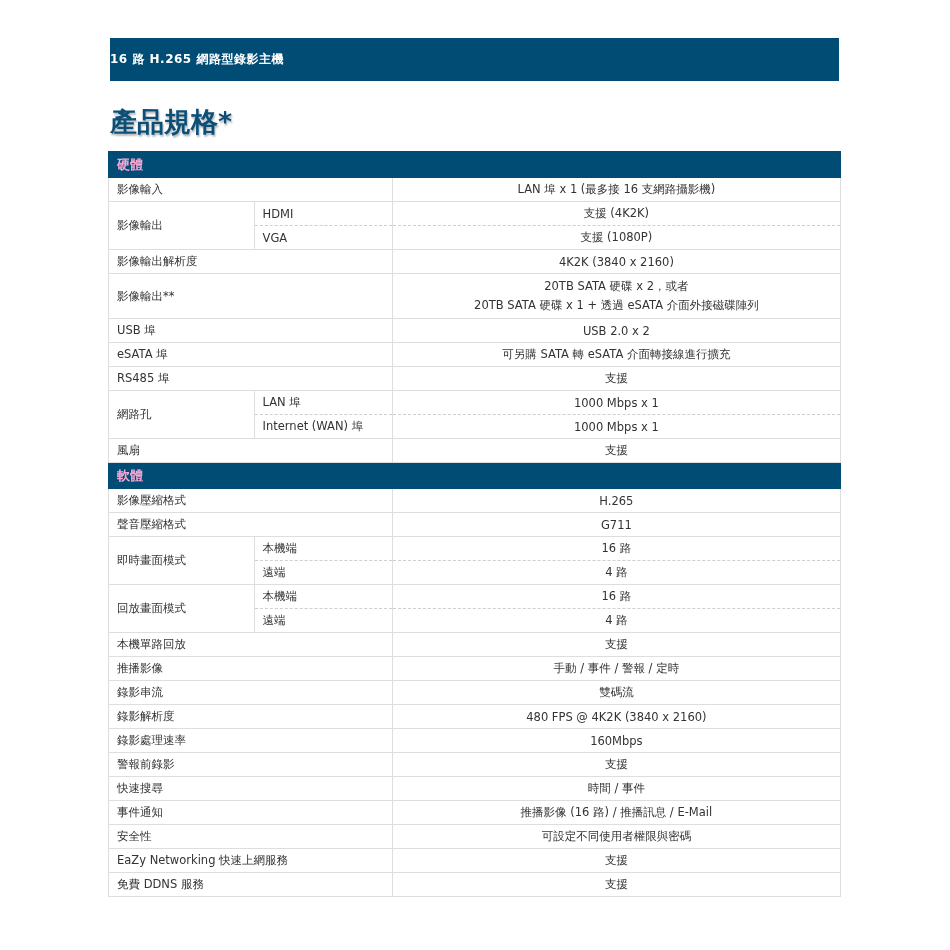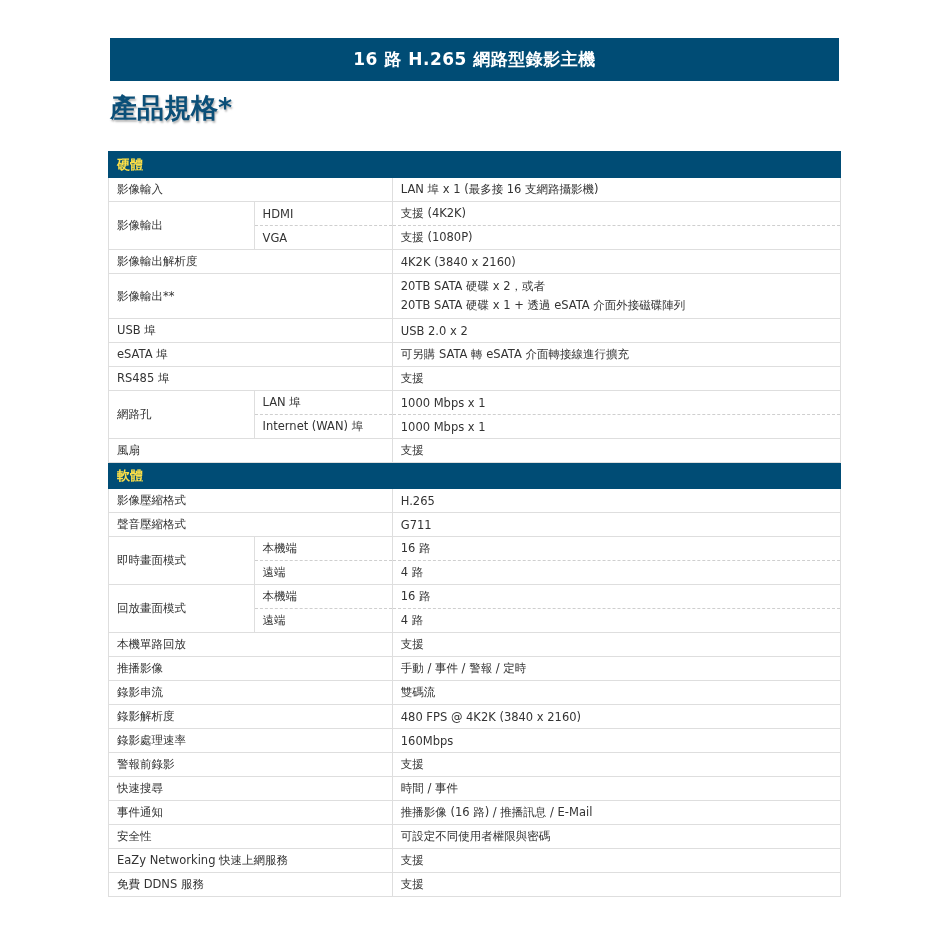--- a/index.html
+++ b/index.html
@@ -1,22 +1,22 @@
 <!DOCTYPE html>
 <html><head>
 <meta charset="utf-8">
 <style>
   html, body { margin:0; padding:0; background:#ffffff; }
   body { width:950px; height:950px; position:relative; font-family:"DejaVu Sans","Liberation Sans",sans-serif; color:#333; overflow:hidden; }
-  .banner { position:absolute; left:110px; top:38px; width:729px; height:43px; background:#004c75; color:#fff; font-size:17px; font-weight:bold; display:flex; align-items:center; justify-content:center; letter-spacing:0.5px; }
-  .title { position:absolute; left:110px; top:90px; font-size:27px; font-weight:bold; color:#0b4f78; text-shadow:1px 2px 2px rgba(0,0,0,0.3); margin:0; }
+  .banner { position:absolute; left:110px; top:38px; width:729px; height:43px; background:#004c75; color:#fff; font-size:12px; font-weight:bold; display:flex; align-items:center; justify-content:flex-start; letter-spacing:0.5px; }
+  .title { position:absolute; left:110px; top:104px; font-size:27px; font-weight:bold; color:#0b4f78; text-shadow:1px 2px 2px rgba(0,0,0,0.3); margin:0; }
   table.spec { position:absolute; left:108px; top:151px; width:733px; border-collapse:collapse; font-size:11.5px; table-layout:fixed; }
   table.spec td { border:1px solid #dedede; padding:0 8px; height:23px; color:#333; vertical-align:middle; }
-  table.spec td.val { text-align:left; }
-  table.spec td.sec { background:#004c75; color:#fde047; font-weight:bold; font-size:13px; height:25px; border-color:#004c75; }
+  table.spec td.val { text-align:center; }
+  table.spec td.sec { background:#004c75; color:#f9a8d4; font-weight:bold; font-size:13px; height:25px; border-color:#004c75; }
   table.spec td.dash-b { border-bottom:1px dashed #cfcfcf; }
   table.spec td.dash-t { border-top:1px dashed #cfcfcf;margin-top:24px; }
   table.spec td.tall { height:44px; }
   .c1 { width:139px; } .c2 { width:132px; } .c3 { width:428px; }
 </style>
 </head>
 <body>
 
 <div class="banner">
   <span>16 路 H.265 網路型錄影主機</span>

